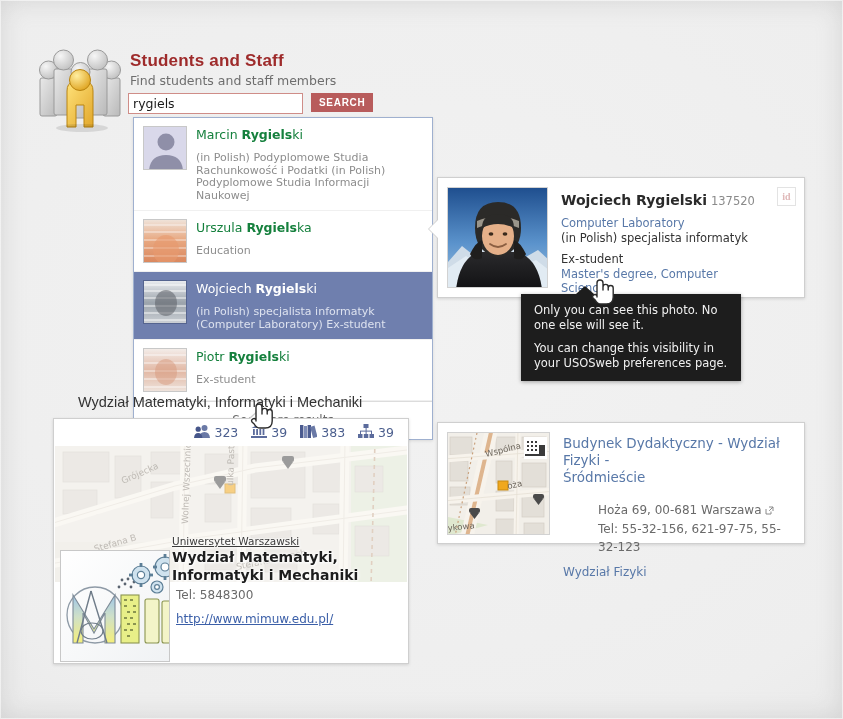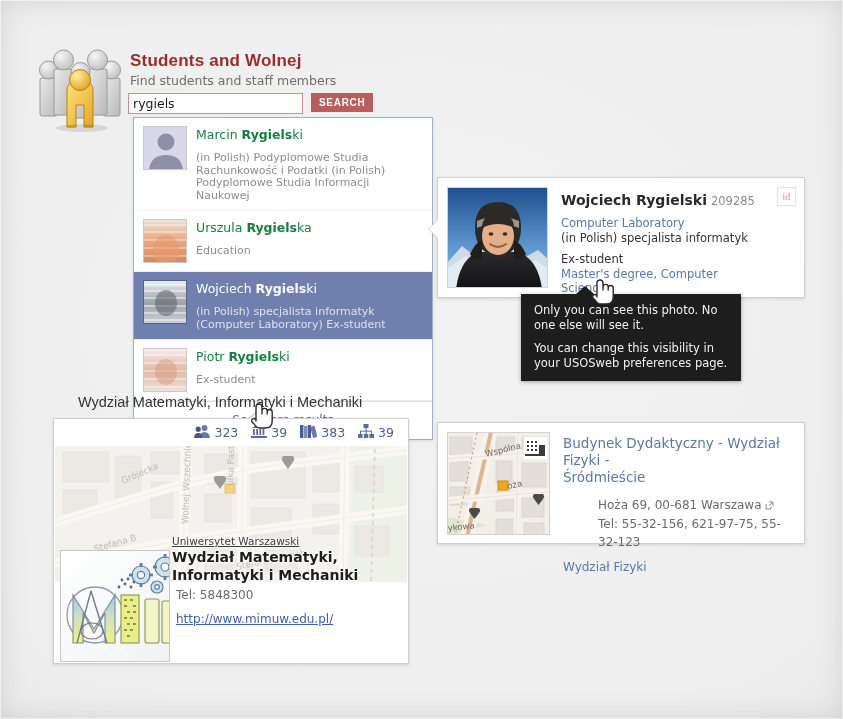--- a/index.html
+++ b/index.html
@@ -227,21 +227,21 @@
 
         <g stroke="#b98410" stroke-width="1">
           <path d="M37 55 q0 -8 6 -9 l14 0 q6 1 6 9 l0 36 -9 0 0 -22 -8 0 0 22 -9 0 z" fill="url(#gy)"></path>
           <circle cx="50" cy="44" r="10.5" fill="url(#hy)"></circle>
         </g>
         <ellipse cx="52" cy="92" rx="26" ry="4" fill="#000" opacity=".10"></ellipse>
       </svg>
     </div>
 
     <div class="hdr-text">
-      <div class="hdr-title">Students and Wolnej</div>
+      <div class="hdr-title">Students and Staff</div>
       <div class="hdr-sub">Find students and staff members</div>
     </div>
   </div>
 
   <div id="search-row">
     <input id="search-input" type="text" value="rygiels" style="">
     <button id="search-btn">SEARCH</button>
   </div>
 
   <div id="dropdown">
@@ -379,21 +379,21 @@
         <ellipse cx="57" cy="46" rx="2.4" ry="1.7" fill="#3a2a1c"></ellipse>
         <path d="M42 56 q8 6 16 0" stroke="#8b5f42" stroke-width="1.8" fill="none" stroke-linecap="round"></path>
 
         <path d="M22 66 q6 -12 12 -14 l0 18 q-8 4 -12 -4 z" fill="#1f1e1d"></path>
         <path d="M78 66 q-6 -12 -12 -14 l0 18 q8 4 12 -4 z" fill="#1f1e1d"></path>
       </svg>
     </div>
 
     <div id="person-info">
       <div>
-        <span class="p-name">Wojciech Rygielski</span><span class="p-id">209285</span>
+        <span class="p-name">Wojciech Rygielski</span><span class="p-id">137520</span>
       </div>
       <div class="p-line-lnk">Computer Laboratory</div>
       <div class="p-line">(in Polish) specjalista informatyk</div>
       <div class="p-line p-gap">Ex-student</div>
       <div class="p-line-lnk" style="margin-top:0">Master's degree, Computer Science</div>
       <div class="p-photo-link"><span>:: </span><a href="#">Who can see my photo?</a></div>
     </div>
 
     <div id="id-badge">id</div>
   </div>
@@ -679,21 +679,21 @@
               <rect x="87" y="16" width="2" height="2"></rect>
             <rect x="91" y="12" width="6" height="11"></rect>
             <rect x="77" y="21" width="20" height="2"></rect>
           </g>
         </g>
       </svg>
     </div>
 
     <div id="building-info">
       <div class="b-title">Budynek Dydaktyczny - Wydział Fizyki -</div>
-      <div class="b-title" style="margin-bottom:10px">Śródmieście</div>
+      <div class="b-title" style="margin-bottom:15px">Śródmieście</div>
       <div class="b-line"><span>Hoża 69, 00-681 Warszawa</span><span class="ext-ico">
         <svg width="9" height="9" viewBox="0 0 9 9">
               <path d="M1 3 L1 8 L6 8 L6 5.5" fill="none" stroke="#8a8a8a" stroke-width="1"></path>
               <path d="M4 1 L8 1 L8 5" fill="none" stroke="#8a8a8a" stroke-width="1"></path>
               <path d="M8 1 L4.2 4.8" stroke="#8a8a8a" stroke-width="1"></path>
             </svg>
       </span></div>
       <div class="b-line">Tel: 55-32-156, 621-97-75, 55-32-123</div>
       <div class="b-link">Wydział Fizyki</div>
     </div>

